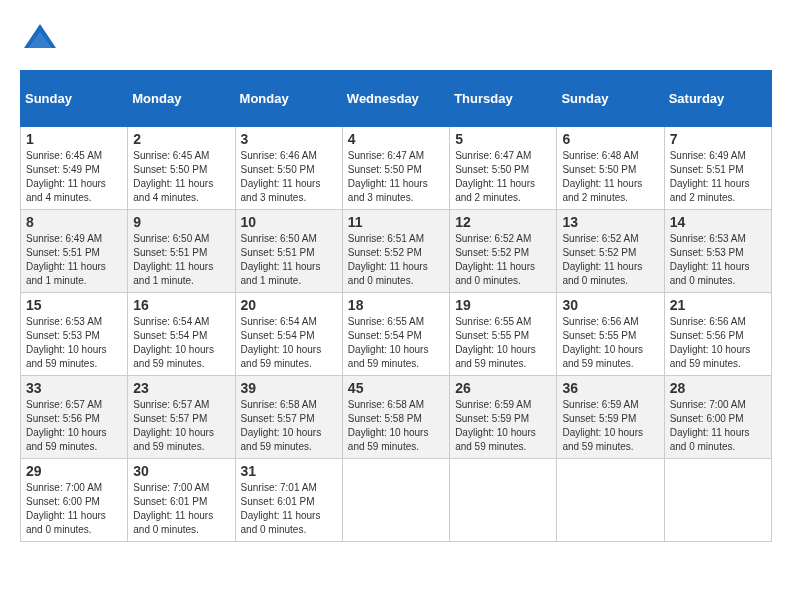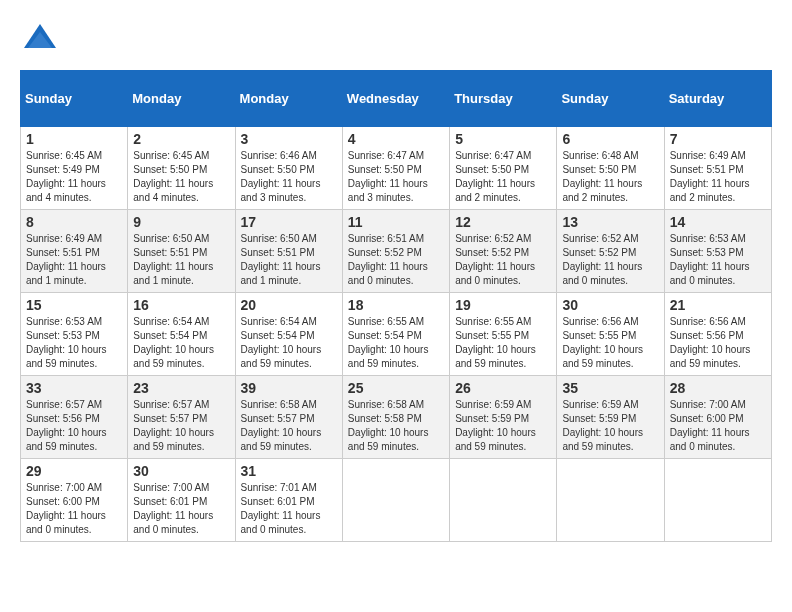--- a/index.html
+++ b/index.html
@@ -189,21 +189,21 @@
         </td>
         <td>
           <span class="day-num">9</span>
           <div class="day-info">
             Sunrise: 6:50 AM<br>
             Sunset: 5:51 PM<br>
             Daylight: 11 hours and 1 minute.
           </div>
         </td>
         <td>
-          <span class="day-num">17</span>
+          <span class="day-num">10</span>
           <div class="day-info">
             Sunrise: 6:50 AM<br>
             Sunset: 5:51 PM<br>
             Daylight: 11 hours and 1 minute.
           </div>
         </td>
         <td>
           <span class="day-num">11</span>
           <div class="day-info">
             Sunrise: 6:51 AM<br>
@@ -313,37 +313,37 @@
         </td>
         <td>
           <span class="day-num">39</span>
           <div class="day-info">
             Sunrise: 6:58 AM<br>
             Sunset: 5:57 PM<br>
             Daylight: 10 hours and 59 minutes.
           </div>
         </td>
         <td>
-          <span class="day-num">25</span>
+          <span class="day-num">45</span>
           <div class="day-info">
             Sunrise: 6:58 AM<br>
             Sunset: 5:58 PM<br>
             Daylight: 10 hours and 59 minutes.
           </div>
         </td>
         <td>
           <span class="day-num">26</span>
           <div class="day-info">
             Sunrise: 6:59 AM<br>
             Sunset: 5:59 PM<br>
             Daylight: 10 hours and 59 minutes.
           </div>
         </td>
         <td>
-          <span class="day-num">35</span>
+          <span class="day-num">36</span>
           <div class="day-info">
             Sunrise: 6:59 AM<br>
             Sunset: 5:59 PM<br>
             Daylight: 10 hours and 59 minutes.
           </div>
         </td>
         <td>
           <span class="day-num">28</span>
           <div class="day-info">
             Sunrise: 7:00 AM<br>

